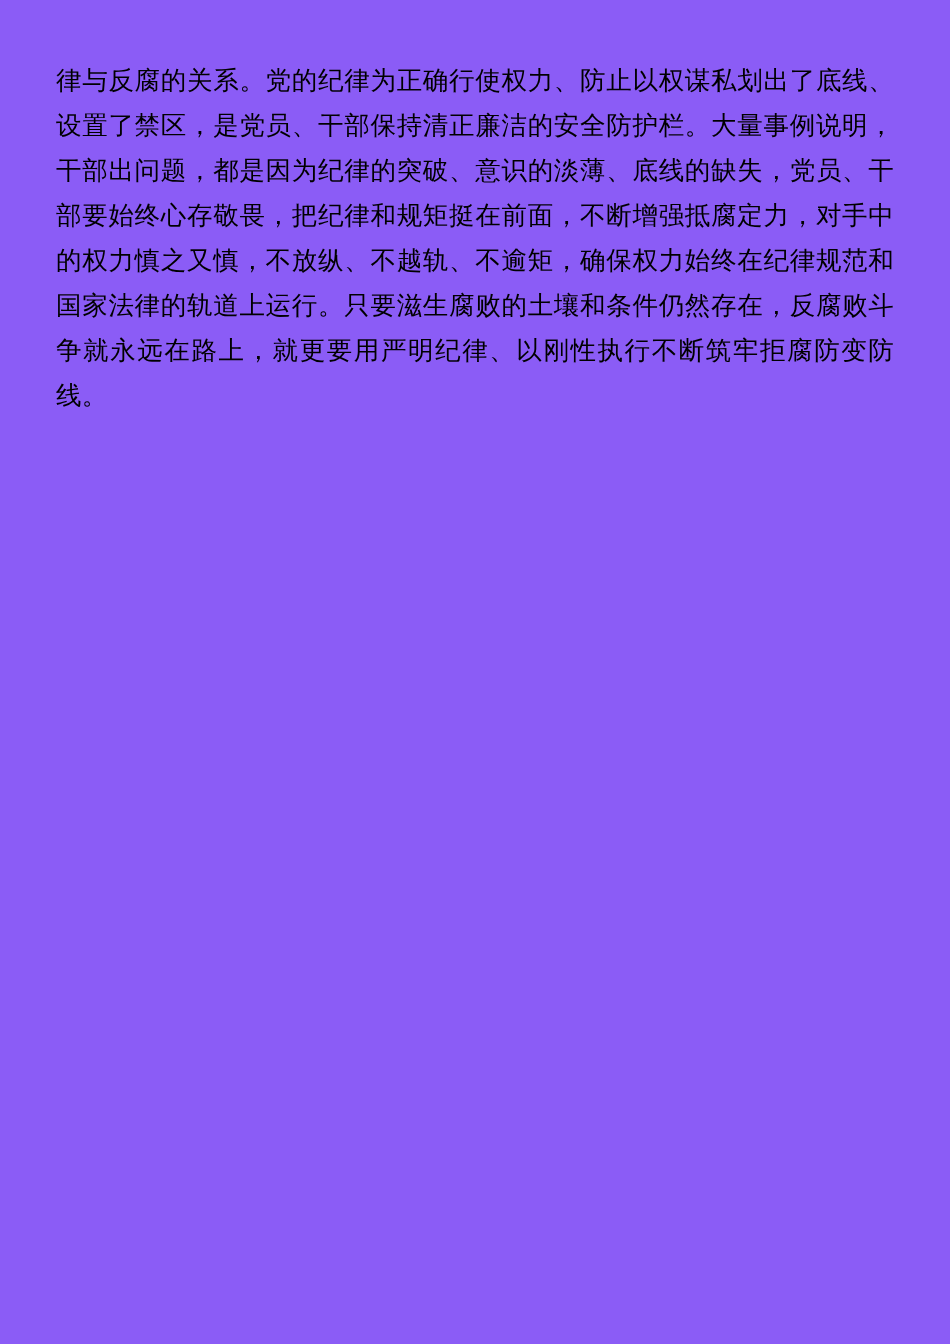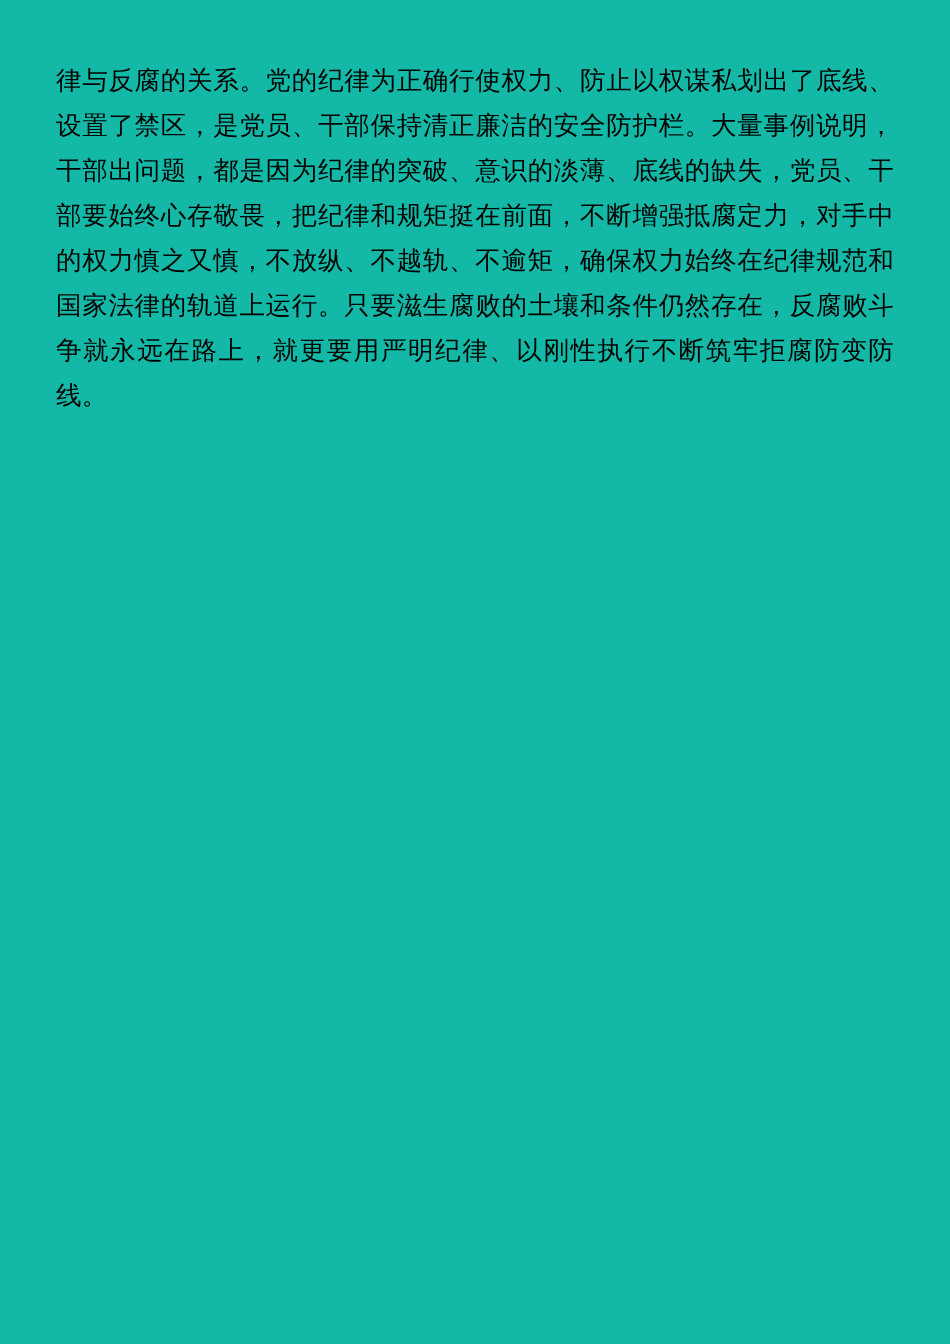--- a/index.html
+++ b/index.html
@@ -4,21 +4,21 @@
 <style>
   html, body {
     margin: 0;
     padding: 0;
     background: #ffffff;
   }
   .page {
     position: relative;
     width: 950px;
     height: 1344px;
-    background: #14b8a6;
+    background: #8b5cf6;
     margin: 0 auto;
     overflow: hidden;
     box-sizing: border-box;
   }
   .content {
     position: absolute;
     left: 56px;
     top: 58px;
     width: 838px;
   }

